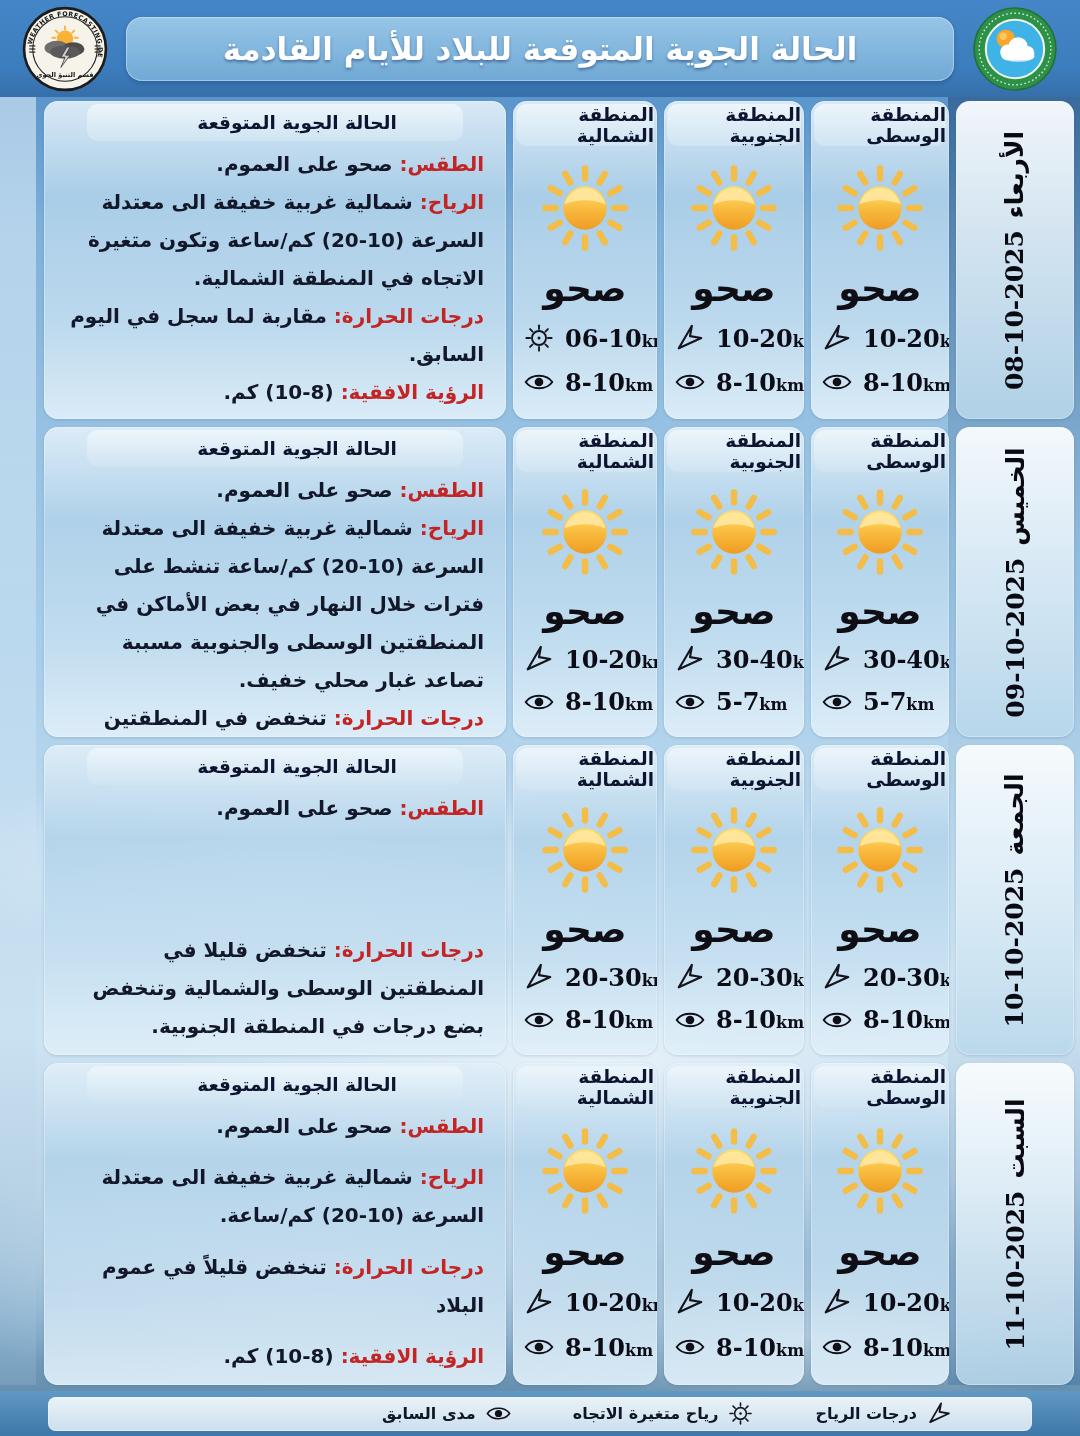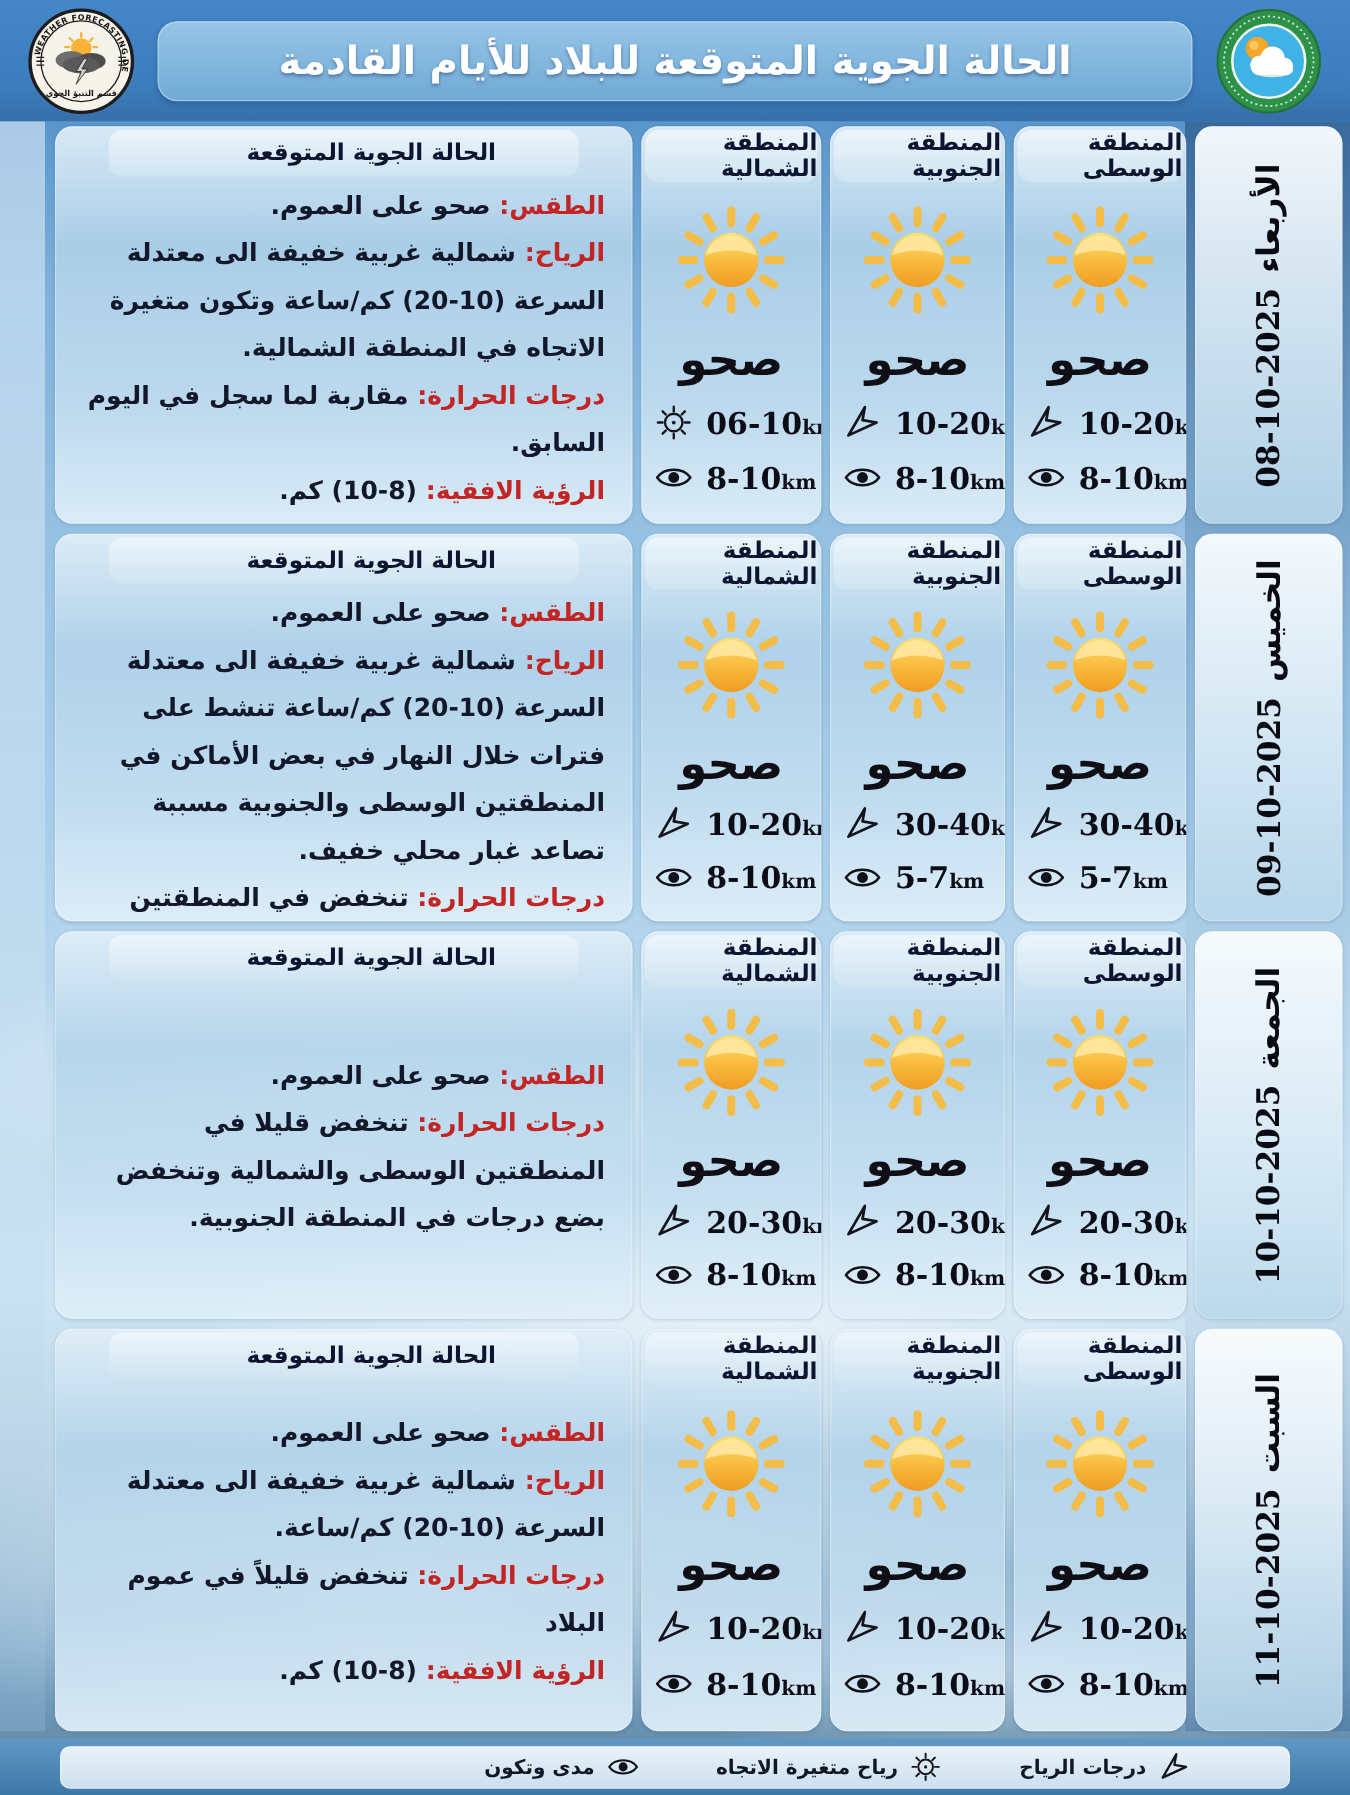--- a/index.html
+++ b/index.html
@@ -48,21 +48,21 @@
     background:linear-gradient(180deg, rgba(224,238,248,.94), rgba(178,211,234,.86) 30%, rgba(199,224,241,.82) 70%, rgba(224,239,249,.92));
     box-shadow:0 0 0 1px rgba(255,255,255,.30) inset, 0 1px 3px rgba(30,70,110,.18);
   }
   .chead{
     margin:3px 3px 0; border-radius:11px; min-height:37px;
     background:linear-gradient(180deg,#ecf5fb,#cfe4f2);
     display:flex; align-items:center; justify-content:center;
     font-weight:bold; font-size:18.5px; color:#0d1430; direction:rtl;padding-left:44px;
   }
   .desc-head{width:72%; align-self:center;}
-  .desc-body{flex:1; display:flex; flex-direction:column; justify-content:center; padding:4px 22px 10px;}
+  .desc-body{flex:1; display:flex; flex-direction:column; justify-content:space-between; padding:4px 22px 10px;}
   .fline{direction:rtl; text-align:right; font-size:20px; font-weight:bold; line-height:1.9; margin:0; color:#12182a;}
   .flabel{color:#c32424; margin-left:7px;}
   .rbody{flex:1; display:flex; flex-direction:column; align-items:center; justify-content:space-evenly; padding:2px 5px 8px;}
   .sun{width:92px;height:92px;}
   .cond{font-size:36px; font-weight:bold; color:#0e0e14;}
   .metric{display:flex; align-items:center; gap:11px; width:100%; padding:0 6px; box-sizing:border-box;}
   .micon{width:30px;height:30px;flex:0 0 auto;}
   .mval{font-family:"DejaVu Serif",serif; font-weight:bold; font-size:24px; color:#0c0c16; white-space:nowrap;}
   .munit{font-size:16px;}
   
@@ -552,17 +552,17 @@
       <div class="litem">
         <svg class="licon">
             <use href="#sym-compass"></use>
           </svg>
         <span>رياح متغيرة الاتجاه</span>
       </div>
       <div class="litem">
         <svg class="licon">
             <use href="#sym-eye"></use>
           </svg>
-        <span>مدى وتكون</span>
+        <span>مدى السابق</span>
       </div>
     </div>
   </div>
 </div>
 
 </body></html>

